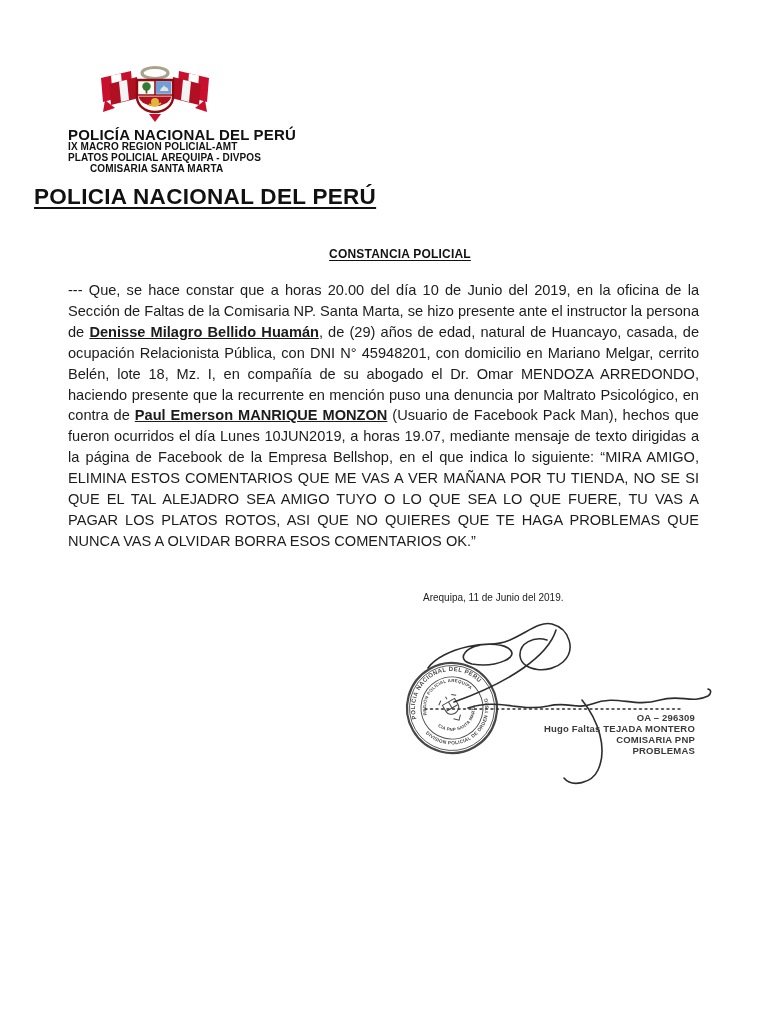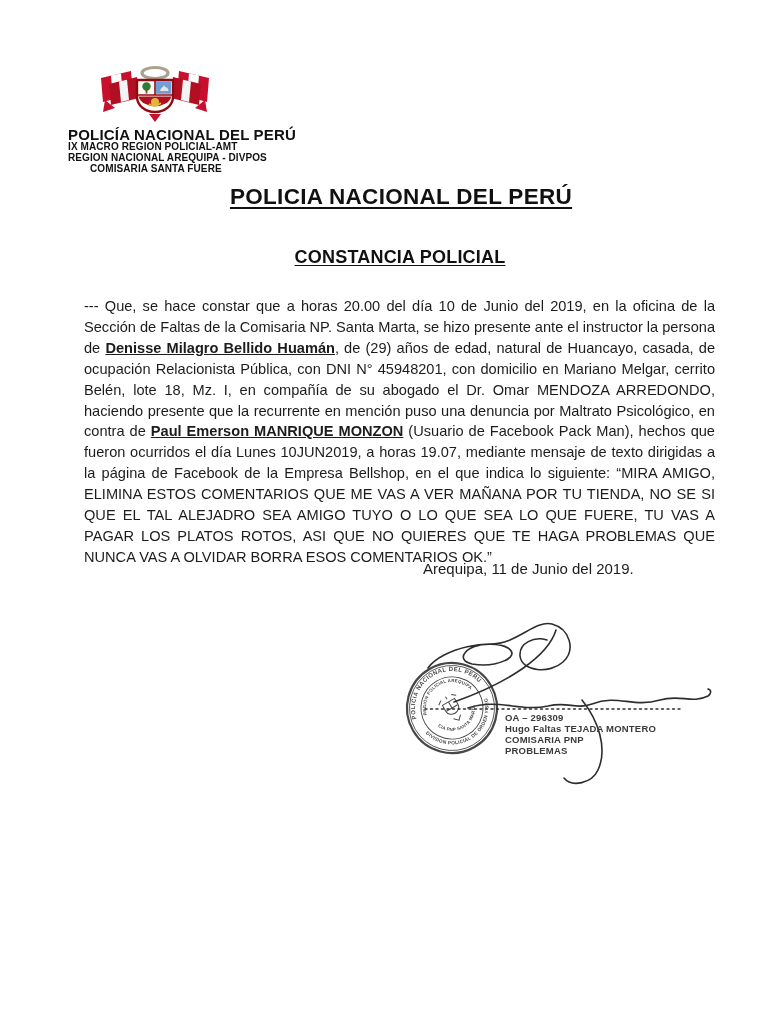--- a/index.html
+++ b/index.html
@@ -12,43 +12,43 @@
 
   .logo{position:absolute;left:93px;top:62px;width:124px;height:68px;}
 
   .letterhead{position:absolute;left:68px;top:128px;color:#111;}
   .lh-org{font-size:15px;font-weight:700;letter-spacing:.2px;line-height:14px;text-align:center;}
   .lh-small{font-size:10px;font-weight:700;line-height:10.8px;letter-spacing:.1px;}
   .lh-station{padding-left:22px;}
 
   .doc-title{
     position:absolute;left:0;top:184px;width:768px;box-sizing:border-box;padding-left:34px;
-    text-align:center;font-size:22.5px;font-weight:700;letter-spacing:.3px;
+    text-align:left;font-size:22.5px;font-weight:700;letter-spacing:.3px;
     text-decoration:underline;text-decoration-thickness:2px;text-underline-offset:3px;color:#111;
   }
   .doc-subtitle{
     position:absolute;left:0;top:247px;width:768px;box-sizing:border-box;padding-left:32px;
-    text-align:center;font-size:18px;font-weight:700;letter-spacing:.2px;
+    text-align:center;font-size:12px;font-weight:700;letter-spacing:.2px;
     text-decoration:underline;text-underline-offset:2px;color:#111;
   }
 
   .para-main{
-    position:absolute;left:68px;top:280px;width:631px;margin:16px;
+    position:absolute;left:68px;top:280px;width:631px;margin:0;
     font-size:14.6px;line-height:20.9px;text-align:justify;
   }
   .para-closing{
     position:absolute;left:68px;top:558px;width:631px;margin:0;font-size:14.6px;line-height:20.9px;
   }
-  .dateline{position:absolute;left:423px;top:560px;font-size:15px;text-align:right;}
+  .dateline{position:absolute;left:423px;top:592px;font-size:10px;text-align:right;}
 
   .stamp{position:absolute;left:402px;top:658px;width:100px;height:100px;}
   .signature-svg{position:absolute;left:370px;top:616px;width:345px;height:180px;}
 
   .sig-text{
-    position:absolute;left:505px;top:712px;width:190px;text-align:left;
+    position:absolute;left:505px;top:712px;width:190px;text-align:right;
     font-size:9.5px;font-weight:700;line-height:11px;color:#3a3a3a;letter-spacing:.2px;
   }
 </style>
 </head>
 <body>
 
 <div class="page">
 
   <div class="logo">
     <svg viewBox="0 0 124 68" width="124" height="68">
@@ -81,22 +81,22 @@
       <circle cx="62" cy="40" r="4" fill="#e2b63a"></circle>
       <path d="M 56,42 q 6,4 12,-1" fill="none" stroke="#e2b63a" stroke-width="1.8"></path>
 
       <polygon points="56,52 62,60 68,52" fill="#c8102e"></polygon>
     </svg>
   </div>
 
   <div class="letterhead">
     <div class="lh-org">POLICÍA NACIONAL DEL PERÚ</div>
     <div class="lh-small">IX MACRO REGION POLICIAL-AMT</div>
-    <div class="lh-small">REGION NACIONAL AREQUIPA - DIVPOS</div>
-    <div class="lh-small lh-station">COMISARIA SANTA FUERE</div>
+    <div class="lh-small">PLATOS POLICIAL AREQUIPA - DIVPOS</div>
+    <div class="lh-small lh-station">COMISARIA SANTA MARTA</div>
   </div>
 
   <div class="doc-title">POLICIA NACIONAL DEL PERÚ</div>
 
   <div class="doc-subtitle">CONSTANCIA POLICIAL</div>
 
   <p class="para-main"><span>--- Que, se hace constar que a horas 20.00 del día 10 de Junio del 2019, en la oficina de la Sección de Faltas de la Comisaria NP. Santa Marta, se hizo presente ante el instructor la persona de </span><span class="b u">Denisse Milagro Bellido Huamán</span><span>, de (29) años de edad, natural de Huancayo, casada, de ocupación Relacionista Pública, con DNI N° 45948201, con domicilio en Mariano Melgar, cerrito Belén, lote 18, Mz. I, en compañía de su abogado el Dr. Omar MENDOZA ARREDONDO, haciendo presente que la recurrente en mención puso una denuncia por Maltrato Psicológico, en contra de </span><span class="b u">Paul Emerson MANRIQUE MONZON</span><span> (Usuario de Facebook Pack Man), hechos que fueron ocurridos el día Lunes 10JUN2019, a horas 19.07, mediante mensaje de texto dirigidas a la página de Facebook de la Empresa  Bellshop, en el que indica lo siguiente: “MIRA AMIGO, ELIMINA ESTOS COMENTARIOS QUE ME VAS A VER MAÑANA POR TU TIENDA, NO SE SI QUE EL TAL ALEJADRO SEA AMIGO TUYO O LO QUE SEA LO QUE FUERE, TU VAS A PAGAR LOS PLATOS ROTOS, ASI QUE NO QUIERES QUE TE HAGA PROBLEMAS QUE NUNCA VAS A OLVIDAR BORRA ESOS COMENTARIOS OK.”</span></p>
 
 
   <div class="dateline">Arequipa, 11 de Junio del 2019.</div>

